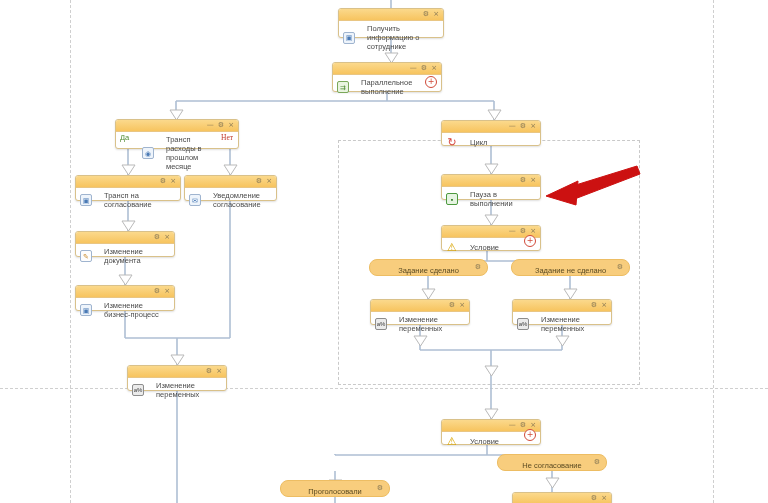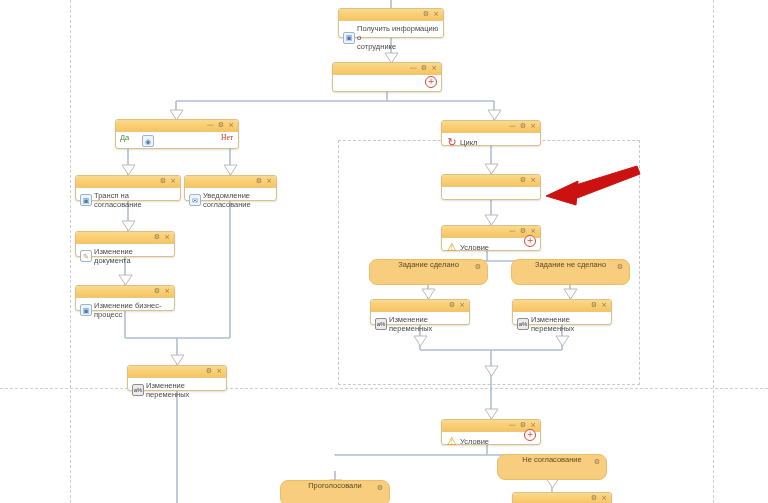--- a/index.html
+++ b/index.html
@@ -29,21 +29,21 @@
     border-radius:2px 2px 0 0;
     display:flex;align-items:center;justify-content:flex-end;
     gap:4px;padding:0 4px;
     position:relative;
   }
   .node .hdr .ctl{
     font-size:7px;line-height:7px;color:#8a7a55;
     font-family:"DejaVu Sans",sans-serif;
   }
   .node .body{
-    display:flex;align-items:center;gap:2px;
+    display:flex;align-items:center;gap:12px;
     padding:3px 4px 4px 4px;
     min-height:18px;
     box-sizing:border-box;
   }
   .node .ico{
     width:12px;height:12px;flex:0 0 12px;
     border:1px solid #9fb4cf;border-radius:2px;
     background:#eef4fb;
     display:flex;align-items:center;justify-content:center;
     font-size:7px;line-height:7px;color:#4a7ab5;
@@ -69,23 +69,23 @@
   }
   .node .yes,.node .no{
     position:absolute;font-size:7.5px;line-height:8px;top:14px;
   }
   .node .yes{left:4px;color:#4f8a33;}
   .node .no{right:5px;color:#c0392b;font-family:Liberation Serif, serif;}
 
   
   .pill{
     position:absolute;
-    height:26px;border-radius:8px;
+    height:17px;border-radius:8px;
     background:#f8cd7d;border:1px solid #edbd63;
-    display:flex;align-items:flex-start;justify-content:center;
+    display:flex;align-items:flex-end;justify-content:center;
     font-size:7.5px;color:#5a4a22;
     box-sizing:border-box;
   }
   .pill .gear{
     position:absolute;right:6px;top:4px;
     font-size:7px;line-height:7px;color:#8a7a55;
     font-family:"DejaVu Sans",sans-serif;
   }
 
   
@@ -184,31 +184,38 @@
 сотруднике</span>
     </div>
   </div>
 
   <div class="node" style="left:332px;top:62px;width:110px;height:30px;">
     <div class="hdr">
       <span class="ctl">—</span>
       <span class="ctl">⚙</span>
       <span class="ctl">×</span>
     </div>
+    <div class="body">
+      <span class="ico green">⇉</span>
+      <span class="lbl">Параллельное
+выполнение</span>
+    </div>
     <span class="plus">+</span>
   </div>
 
   <div class="node" style="left:115px;top:119px;width:124px;height:30px;">
     <div class="hdr">
       <span class="ctl">—</span>
       <span class="ctl">⚙</span>
       <span class="ctl">×</span>
     </div>
     <div class="body" style="padding-left:26px;padding-right:22px;">
       <span class="ico">◉</span>
+      <span class="lbl">Трансп расходы в
+прошлом месяце</span>
     </div>
     <span class="yes">Да</span>
     <span class="no">Нет</span>
   </div>
 
   <div class="node" style="left:75px;top:175px;width:106px;height:26px;">
     <div class="hdr">
       <span class="ctl">⚙</span>
       <span class="ctl">×</span>
     </div>
@@ -271,20 +278,24 @@
     <div class="body">
       <span class="ico loop">↻</span>
       <span class="lbl">Цикл</span>
     </div>
   </div>
 
   <div class="node" style="left:441px;top:174px;width:100px;height:26px;">
     <div class="hdr">
       <span class="ctl">⚙</span>
       <span class="ctl">×</span>
+    </div>
+    <div class="body">
+      <span class="ico pause">▪</span>
+      <span class="lbl">Пауза в выполнении</span>
     </div>
   </div>
 
   <div class="node" style="left:441px;top:225px;width:100px;height:26px;">
     <div class="hdr">
       <span class="ctl">—</span>
       <span class="ctl">⚙</span>
       <span class="ctl">×</span>
     </div>
     <div class="body">

